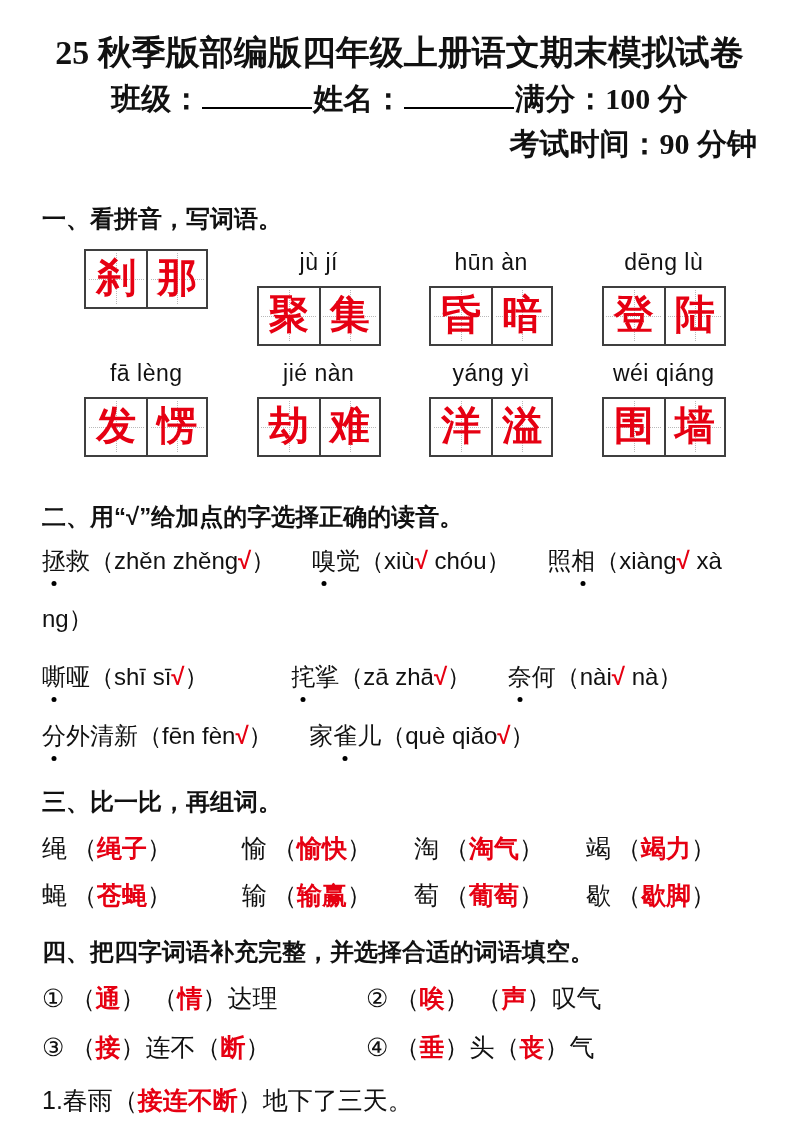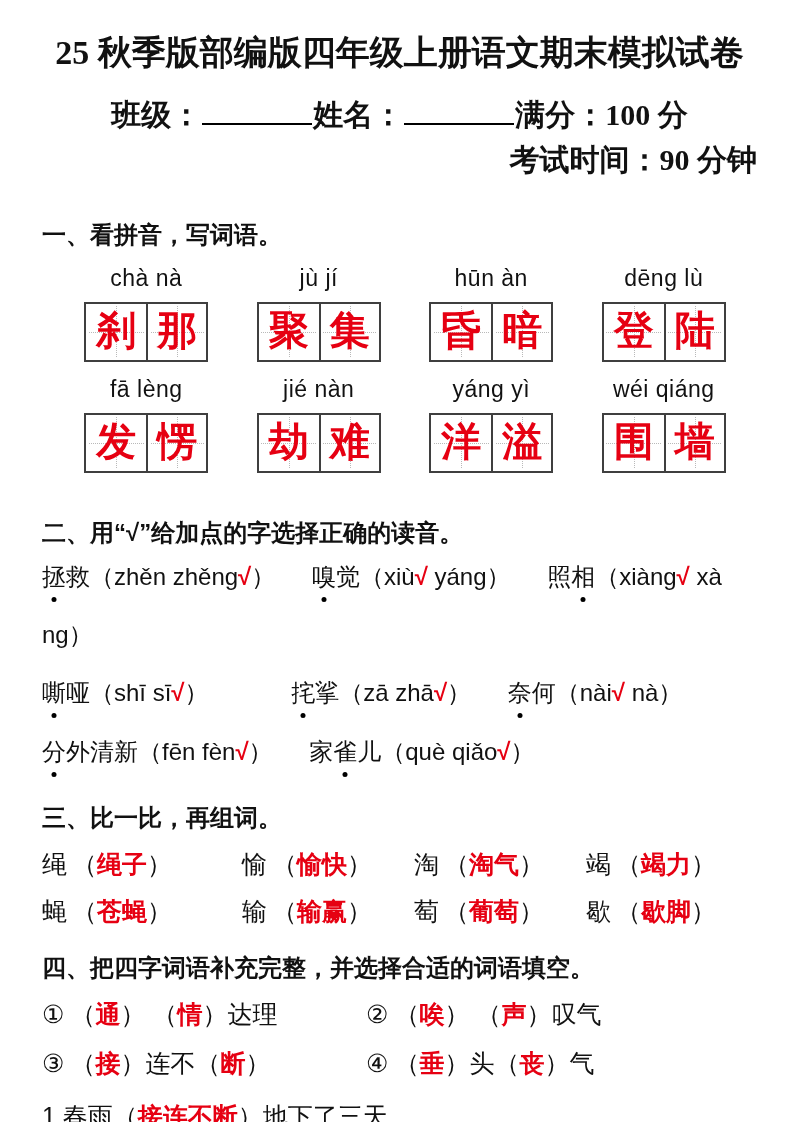--- a/index.html
+++ b/index.html
@@ -9,21 +9,21 @@
     width: 793px; height: 1122px; overflow: hidden;
     color: var(--ink);
     font-family: "Liberation Sans", sans-serif;
   }
   .page { width: 793px; height: 1122px; padding: 26px 36px 0 42px; }
 
   
   .title {
     font-family: "Liberation Serif", serif;
     font-weight: bold; font-size: 34px; line-height: 1.25;
-    text-align: center; margin: 6px 0 20px 0;
+    text-align: center; margin: 6px 0 4px 0;
   }
   .info-line {
     font-family: "Liberation Serif", serif;
     font-size: 30px; font-weight: bold;
     text-align: center; white-space: nowrap; margin: 2px 0;
   }
   .blank {
     display: inline-block; width: 110px; height: 1em;
     border-bottom: 2.5px solid #000; margin: 0 1px;
   }
@@ -96,21 +96,20 @@
   <h1 class="title">25 秋季版部编版四年级上册语文期末模拟试卷</h1>
   <div class="info-line">
     <span>班级：</span><span class="blank"></span><span>姓名：</span><span class="blank"></span><span>满分：100 分</span>
   </div>
   <div class="info-line2">考试时间：90 分钟</div>
 
   <div class="sec-heading" style="margin-top:38px">一、看拼音，写词语。</div>
 
   <div class="pin-grid">
     <div class="pin-col">
-      <div class="pinyin">chà nà</div>
       <div class="boxpair">
           <span class="cell">
             <span class="hz">刹</span>
           </span>
           <span class="cell">
             <span class="hz">那</span>
           </span>
         </div>
     </div>
     <div class="pin-col">
@@ -192,21 +191,21 @@
             <span class="hz">墙</span>
           </span>
         </div>
     </div>
   </div>
 
   <div class="sec-heading" style="margin-top:44px">二、用“√”给加点的字选择正确的读音。</div>
 
   <div class="s2-line">
     <span class="s2-item"><span></span><span class="dotted">拯</span><span>救</span><span>（zhěn zhěng</span><span class="red">√</span><span>）</span></span>
-    <span class="s2-item"><span></span><span class="dotted">嗅</span><span>觉</span><span>（xiù</span><span class="red">√</span><span> yáng）</span></span>
+    <span class="s2-item"><span></span><span class="dotted">嗅</span><span>觉</span><span>（xiù</span><span class="red">√</span><span> chóu）</span></span>
     <span class="s2-item"><span>照</span><span class="dotted">相</span><span></span><span>（xiàng</span><span class="red">√</span><span> xà</span></span>
   </div>
   <div class="s2-line">
     <span>ng）</span>
   </div>
   <div class="s2-line">
     <span class="s2-item" style="margin-right:76px"><span></span><span class="dotted">嘶</span><span>哑</span><span>（shī sī</span><span class="red">√</span><span>）</span></span>
     <span class="s2-item"><span></span><span class="dotted">挓</span><span>挲</span><span>（zā zhā</span><span class="red">√</span><span>）</span></span>
     <span class="s2-item"><span></span><span class="dotted">奈</span><span>何</span><span>（nài</span><span class="red">√</span><span> nà）</span></span>
   </div>

